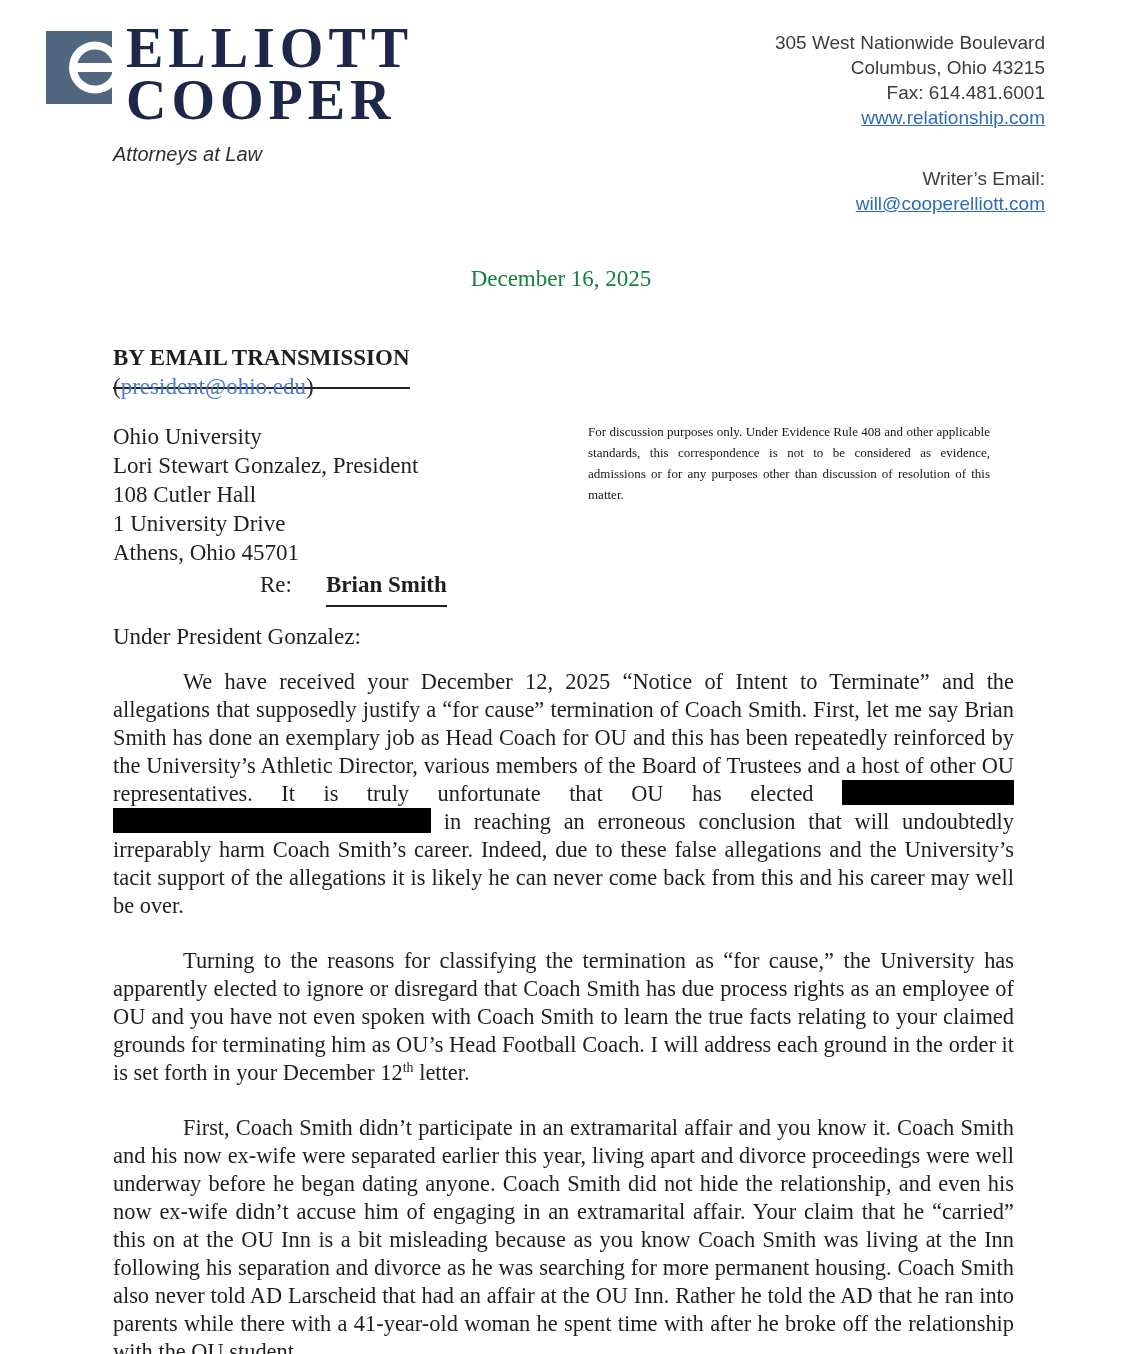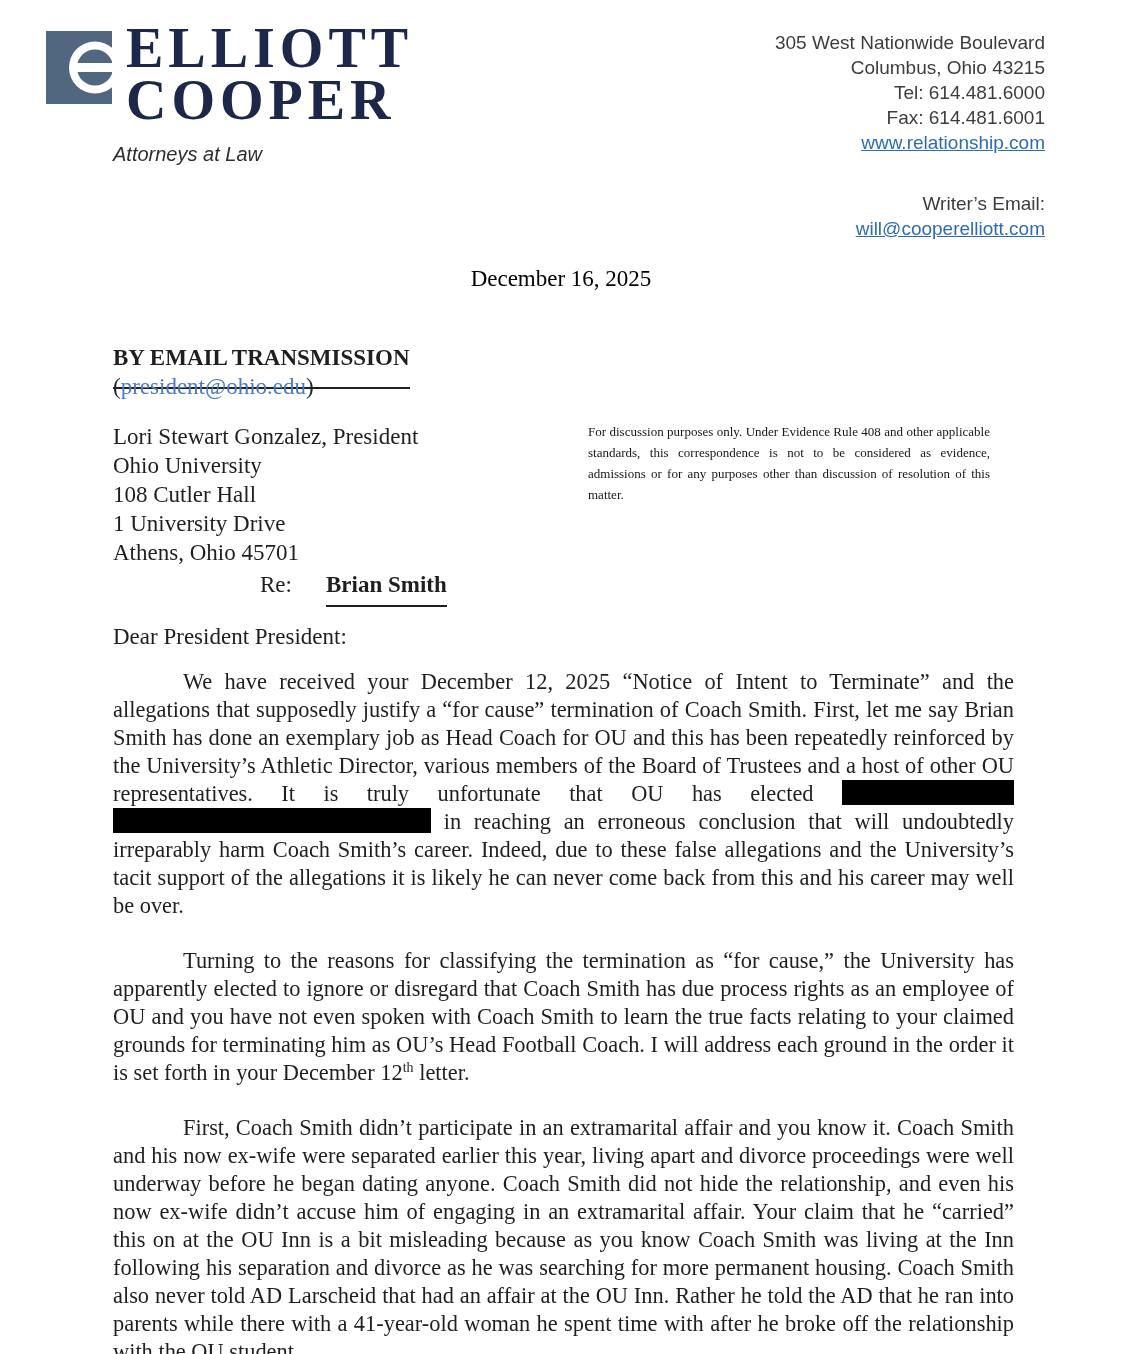--- a/index.html
+++ b/index.html
@@ -50,21 +50,21 @@
   .contact a { color: #2d6cb5; text-decoration: underline; }
   .writers-label { margin-top: 36px; }
 
   
   .date-line {
     position: absolute;
     left: 0; top: 266px;
     width: 100%;
     text-align: center;
     font-size: 23px;
-    color: #000000;
+    color: #15803d;
   }
   .delivery-line {
     position: absolute;
     left: 113px; top: 345px;
     font-size: 23px;
   }
   .delivery-method {
     font-weight: bold;
     border-bottom: 2px solid #1f1f1f;
     padding-bottom: 17px;
@@ -147,49 +147,48 @@
   <div class="logo-text">
     <div>ELLIOTT</div>
     <div>COOPER</div>
   </div>
 
   <div class="tagline">Attorneys at Law</div>
 
   <div class="contact">
     <div>305 West Nationwide Boulevard</div>
     <div>Columbus, Ohio 43215</div>
-    <div>Tel: 614.481.6000</div>
     <div>Fax: 614.481.6001</div>
     <div><a href="#">www.relationship.com</a></div>
     <div class="writers-label">Writer’s Email:</div>
     <div><a href="#">will@cooperelliott.com</a></div>
   </div>
 
   <div class="date-line">December 16, 2025</div>
 
   <div class="delivery-line">
     <span class="delivery-method">BY EMAIL TRANSMISSION</span>
   </div>
   <div class="delivery-email-line"><span>(</span><a href="#">president@ohio.edu</a><span>)</span></div>
 
   <div class="recipient">
+    <div>Ohio University</div>
     <div>Lori Stewart Gonzalez, President</div>
-    <div>Ohio University</div>
     <div>108 Cutler Hall</div>
     <div>1 University Drive</div>
     <div>Athens, Ohio 45701</div>
   </div>
 
   <div class="disclaimer">For discussion purposes only.  Under Evidence Rule 408 and other applicable standards, this correspondence is not to be considered as evidence, admissions or for any purposes other than discussion of resolution of this matter.</div>
 
   <div class="re-line">
     <span>Re:</span><span class="re-subject">Brian Smith</span>
   </div>
 
-  <div class="salutation">Dear President President:</div>
+  <div class="salutation">Under President Gonzalez:</div>
 
   <div class="body-text">
     <p>We have received your December 12, 2025 “Notice of Intent to Terminate” and the allegations that supposedly justify a “for cause” termination of Coach Smith. First, let me say Brian Smith has done an exemplary job as Head Coach for OU and this has been repeatedly reinforced by the University’s Athletic Director, various members of the Board of Trustees and a host of other OU representatives. It is truly unfortunate that OU has elected <span class="redaction" style="width: 172px;"></span> <span class="redaction" style="width: 318px;"></span> in reaching an erroneous conclusion that will undoubtedly irreparably harm Coach Smith’s career. Indeed, due to these false allegations and the University’s tacit support of the allegations it is likely he can never come back from this and his career may well be over.</p>
     <p>Turning to the reasons for classifying the termination as “for cause,” the University has apparently elected to ignore or disregard that Coach Smith has due process rights as an employee of OU and you have not even spoken with Coach Smith to learn the true facts relating to your claimed grounds for terminating him as OU’s Head Football Coach. I will address each ground in the order it is set forth in your December 12<sup>th</sup> letter.</p>
     <p>First, Coach Smith didn’t participate in an extramarital affair and you know it. Coach Smith and his now ex-wife were separated earlier this year, living apart and divorce proceedings were well underway before he began dating anyone. Coach Smith did not hide the relationship, and even his now ex-wife didn’t accuse him of engaging in an extramarital affair. Your claim that he “carried” this on at the OU Inn is a bit misleading because as you know Coach Smith was living at the Inn following his separation and divorce as he was searching for more permanent housing. Coach Smith also never told AD Larscheid that had an affair at the OU Inn. Rather he told the AD that he ran into parents while there with a 41-year-old woman he spent time with after he broke off the relationship with the OU student.</p>
   </div>
 
 </div>
 
 </body></html>

